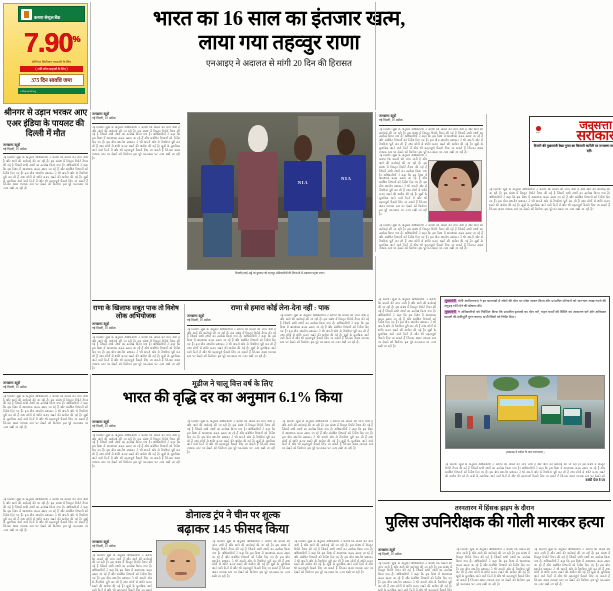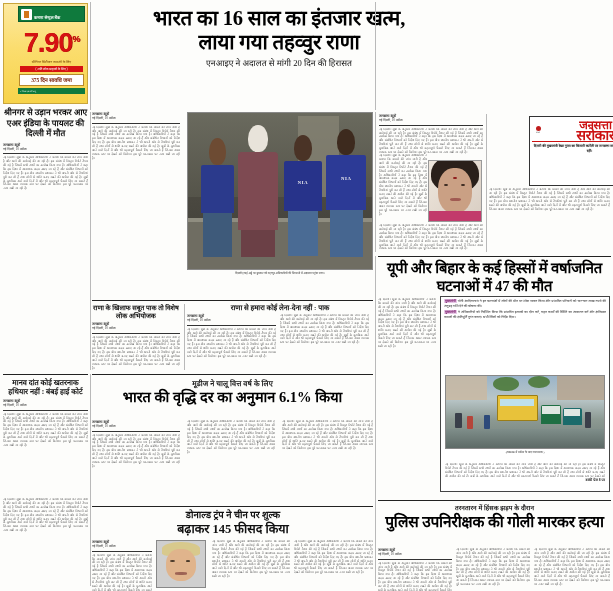--- a/index.html
+++ b/index.html
@@ -313,24 +313,20 @@
     <div class="sk-bar"></div>
     <div class="sk-text">दिल्ली की मुख्यमंत्री रेखा गुप्ता का बिजली कटौती पर जनसत्ता सरोकार के सवाल प्रमाणन में रहीं।</div>
   </div>
   <div style="position:absolute; left:489px; top:188px; width:121px;">
     <div class="body-copy blur" style="height:60px;">नई दिल्ली। सूत्रों के अनुसार अधिकारियों ने बताया कि मामले की जांच जारी है और आगे की कार्रवाई की जा रही है। इस संबंध में विस्तृत रिपोर्ट तैयार की गई है जिसमें सभी तथ्यों का उल्लेख किया गया है। अधिकारियों ने कहा कि इस दिशा में आवश्यक कदम उठाए जा रहे हैं और संबंधित विभागों को निर्देश दिए गए हैं। इस बीच स्थानीय प्रशासन ने भी अपनी ओर से तैयारियां पूरी कर ली हैं तथा लोगों से शांति बनाए रखने की अपील की गई है। सूत्रों के मुताबिक आने वाले दिनों में और भी महत्वपूर्ण फैसले लिए जा सकते हैं जिनका असर व्यापक स्तर पर देखने को मिलेगा। इस पूरे घटनाक्रम पर नजर रखी जा रही है।</div>
   </div>
 
   <div class="vr" style="left:375px; top:112px; height:140px;"></div>
   <div class="vr" style="left:486px; top:114px; height:138px;"></div>
 
-  <div style="position:absolute; left:378px; top:256px; width:233px;">
-    <div class="hr-sec" style="margin-bottom:3px;"></div>
-    <div class="hl-right" style="font-size:14.8px; line-height:17.5px;">यूपी और बिहार के कई हिस्सों में वर्षाजनित घटनाओं में 47 की मौत</div>
-  </div>
 
   <div style="position:absolute; left:378px; top:298px; width:58px;">
     <div class="body-copy blur" style="height:200px;">नई दिल्ली। सूत्रों के अनुसार अधिकारियों ने बताया कि मामले की जांच जारी है और आगे की कार्रवाई की जा रही है। इस संबंध में विस्तृत रिपोर्ट तैयार की गई है जिसमें सभी तथ्यों का उल्लेख किया गया है। अधिकारियों ने कहा कि इस दिशा में आवश्यक कदम उठाए जा रहे हैं और संबंधित विभागों को निर्देश दिए गए हैं। इस बीच स्थानीय प्रशासन ने भी अपनी ओर से तैयारियां पूरी कर ली हैं तथा लोगों से शांति बनाए रखने की अपील की गई है। सूत्रों के मुताबिक आने वाले दिनों में और भी महत्वपूर्ण फैसले लिए जा सकते हैं जिनका असर व्यापक स्तर पर देखने को मिलेगा। इस पूरे घटनाक्रम पर नजर रखी जा रही है।</div>
   </div>
 
   <div class="boxed-right" style="left:440px; top:296px; width:170px; height:196px;">
     <div style="padding:2px 3px;">
       <div style="font-size:3.4px; line-height:4.5px; text-align:justify; color:#333;">
         <span class="hltag">मुख्यमंत्री</span>
         <span>योगी आदित्यनाथ ने इन घटनाओं में लोगों की मौत पर शोक व्यक्त किया और प्रभावित परिवारों को चार-चार लाख रुपये की अनुग्रह राशि देने की घोषणा की।</span>
@@ -396,21 +392,20 @@
         <div class="body-copy blur" style="height:60px;">नई दिल्ली। सूत्रों के अनुसार अधिकारियों ने बताया कि मामले की जांच जारी है और आगे की कार्रवाई की जा रही है। इस संबंध में विस्तृत रिपोर्ट तैयार की गई है जिसमें सभी तथ्यों का उल्लेख किया गया है। अधिकारियों ने कहा कि इस दिशा में आवश्यक कदम उठाए जा रहे हैं और संबंधित विभागों को निर्देश दिए गए हैं। इस बीच स्थानीय प्रशासन ने भी अपनी ओर से तैयारियां पूरी कर ली हैं तथा लोगों से शांति बनाए रखने की अपील की गई है। सूत्रों के मुताबिक आने वाले दिनों में और भी महत्वपूर्ण फैसले लिए जा सकते हैं जिनका असर व्यापक स्तर पर देखने को मिलेगा। इस पूरे घटनाक्रम पर नजर रखी जा रही है।</div>
       </div>
     </div>
   </div>
 
   <div class="vr" style="left:90px; top:112px; height:258px;"></div>
   <div class="vr" style="left:184px; top:304px; height:66px;"></div>
 
   <div class="hr-sec" style="position:absolute; left:3px; top:374px; width:85px;"></div>
   <div style="position:absolute; left:3px; top:378px; width:85px;">
-    <div class="hl-col" style="font-size:7.4px; line-height:9px;">मानव दांत कोई खतरनाक हथियार नहीं : बंबई हाई कोर्ट</div>
     <div class="byline" style="margin-top:3px;">जनसत्ता ब्यूरो</div>
     <div class="dateline">नई दिल्ली, 10 अप्रैल।</div>
     <div class="hr-thin"></div>
     <div class="body-copy blur" style="height:116px;">नई दिल्ली। सूत्रों के अनुसार अधिकारियों ने बताया कि मामले की जांच जारी है और आगे की कार्रवाई की जा रही है। इस संबंध में विस्तृत रिपोर्ट तैयार की गई है जिसमें सभी तथ्यों का उल्लेख किया गया है। अधिकारियों ने कहा कि इस दिशा में आवश्यक कदम उठाए जा रहे हैं और संबंधित विभागों को निर्देश दिए गए हैं। इस बीच स्थानीय प्रशासन ने भी अपनी ओर से तैयारियां पूरी कर ली हैं तथा लोगों से शांति बनाए रखने की अपील की गई है। सूत्रों के मुताबिक आने वाले दिनों में और भी महत्वपूर्ण फैसले लिए जा सकते हैं जिनका असर व्यापक स्तर पर देखने को मिलेगा। इस पूरे घटनाक्रम पर नजर रखी जा रही है।</div>
   </div>
 
   <div class="hr-sec" style="position:absolute; left:92px; top:374px; width:281px;"></div>
   <div style="position:absolute; left:92px; top:378px; width:281px;">
     <div class="kicker" style="font-size:7.4px;">मूडीज ने चालू वित्त वर्ष के लिए</div>
     <div class="hl-mid" style="margin-top:1px;">भारत की वृद्धि दर का अनुमान 6.1% किया</div>

